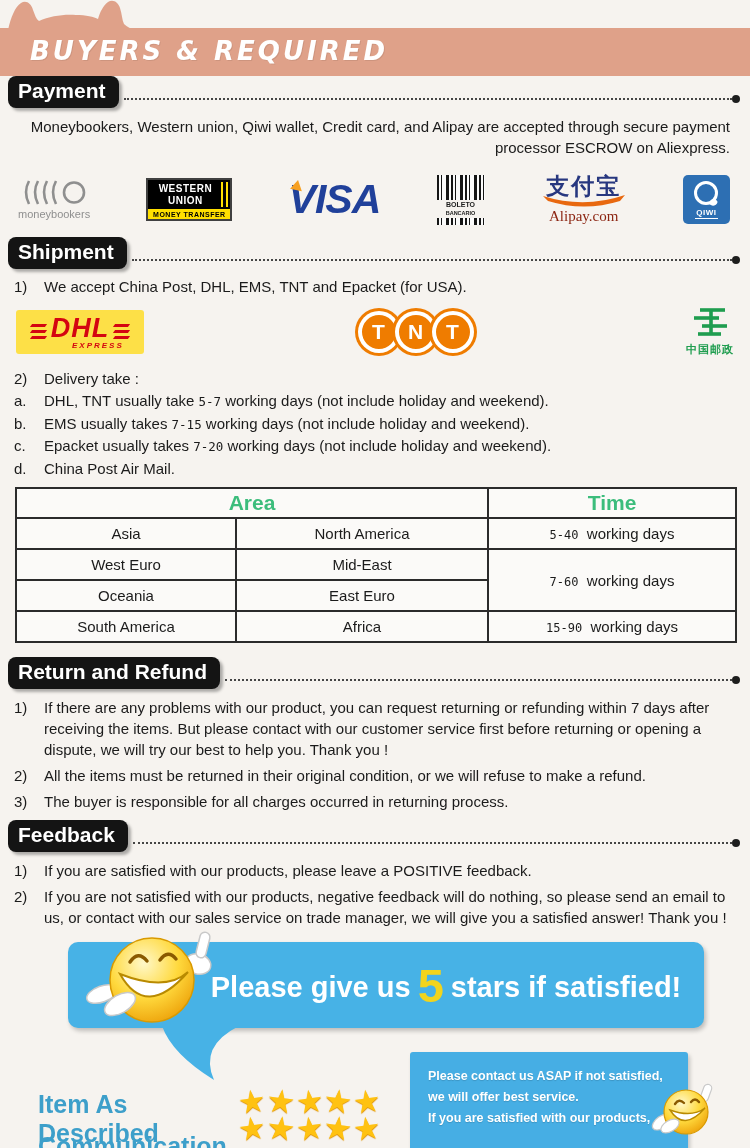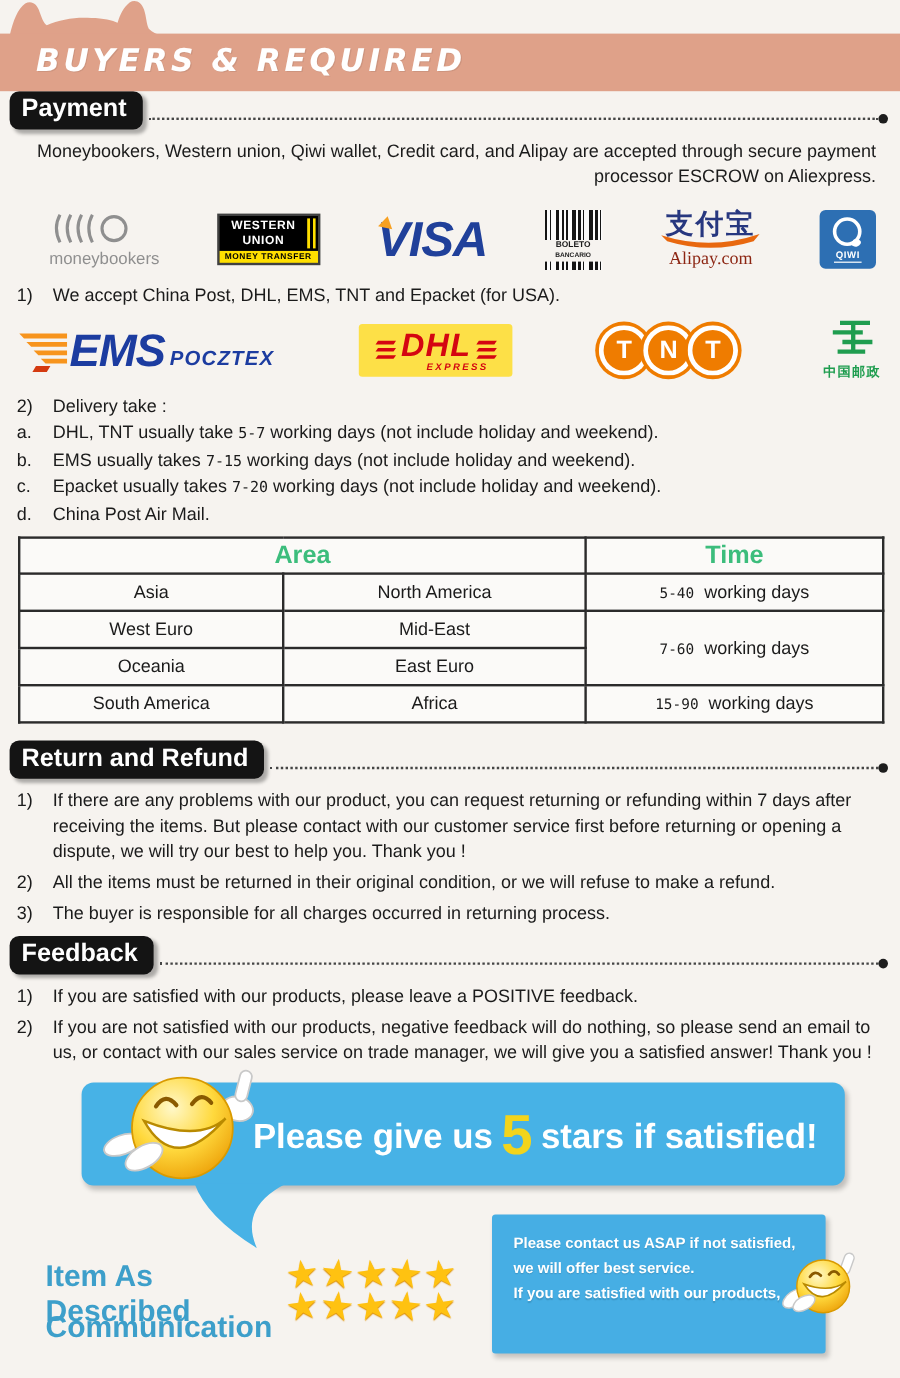--- a/index.html
+++ b/index.html
@@ -25,21 +25,21 @@
     padding:3px 13px 6px 10px;border-radius:8px;line-height:1.1;
     box-shadow:3px 3px 3px rgba(0,0,0,.3);
   }
   .rule{flex:1;border-bottom:2px dotted #454545;margin:0 0 8px 5px;}
   .rule-end{width:8px;height:8px;border-radius:50%;background:#1d1d1d;margin:0 2px 5px 0;flex:none;}
   .mt24{}.mt14{margin-top:14px}.mt8{margin-top:8px}
   .para{margin:8px 10px 0 6px;font-size:15px;line-height:1.42;max-width:716px;text-align:right;}
   
   .pay-logos{display:flex;align-items:center;justify-content:space-between;margin:12px 12px 0 10px;height:58px;}
   .mb{text-align:center;color:#8f8f8f;}
-  .mb-label{font-size:14px;margin-top:-2px;margin-left:23px;}
+  .mb-label{font-size:11px;margin-top:-2px;}
   .wu{width:86px;background:#404040;padding:2px;box-sizing:border-box;}
   .wu-top{background:#000;color:#fff;text-align:center;font-weight:bold;font-size:10px;line-height:1.15;padding:3px 10px 3px 2px;position:relative;letter-spacing:.5px;}
   .wu-top:after{content:"";position:absolute;right:2px;top:2px;bottom:2px;width:7px;
     background:repeating-linear-gradient(90deg,#ffdf00 0 2px,#000 2px 5px);}
   .wu-bottom{background:#ffdf00;color:#000;text-align:center;font-weight:bold;font-size:7px;padding:2px 0 1px;letter-spacing:.5px;}
   .visa{position:relative;font-style:italic;font-weight:bold;font-size:41px;color:#20409a;letter-spacing:-1px;font-family:"Liberation Sans",sans-serif;}
   .visa:before{content:"";position:absolute;left:2px;top:4px;border-left:6px solid transparent;border-right:6px solid transparent;border-bottom:10px solid #f7a021;transform:rotate(12deg);}
   .boleto{width:48px;text-align:center;}
   .bc-bars{height:25px;background:repeating-linear-gradient(90deg,#151515 0 2px,#fbfbfb 2px 4px,#151515 4px 5px,#fbfbfb 5px 9px,#151515 9px 12px,#fbfbfb 12px 14px);}
   .bc-bars.short{height:7px;}
@@ -158,40 +158,32 @@
         <path d="M2 1 Q43 14 84 0 L79 6 Q43 17 7 6 Z" fill="#e8680f"></path>
       </svg>
       <div class="alipay-en">Alipay.com</div>
     </div>
     <div class="qiwi">
       <div class="qiwi-q"></div>
       <div class="qiwi-label">QIWI</div>
     </div>
   </div>
 
+  <div class="sec-head mt8">
+    <span class="badge">Shipment</span>
+    <span class="rule"></span>
+    <span class="rule-end"></span>
+  </div>
 
   <div class="num-item">
     <span class="num-col">1)</span>
     <span>We accept China Post, DHL, EMS, TNT and Epacket (for USA).</span>
   </div>
 
   <div class="ship-logos">
-    <div class="ems">
-      <svg width="40" height="36" viewBox="0 0 40 36">
-        <g fill="#f7941d">
-          <polygon points="0,4 40,4 40,8 4,8"></polygon>
-          <polygon points="6,11 40,11 40,15 10,15"></polygon>
-          <polygon points="12,18 40,18 40,22 16,22"></polygon>
-          <polygon points="18,25 40,25 40,29 22,29"></polygon>
-        </g>
-        <polygon fill="#d43a10" points="14,31 26,31 23,36 11,36"></polygon>
-      </svg>
-      <span class="ems-name">EMS</span>
-      <span class="ems-sub">POCZTEX</span>
-    </div>
     <div class="dhl">
       <span class="dhl-stripes">
           <i></i>
           <i></i>
           <i></i>
         </span>
       <span class="dhl-name">DHL</span>
       <span class="dhl-stripes">
           <i></i>
           <i></i>

